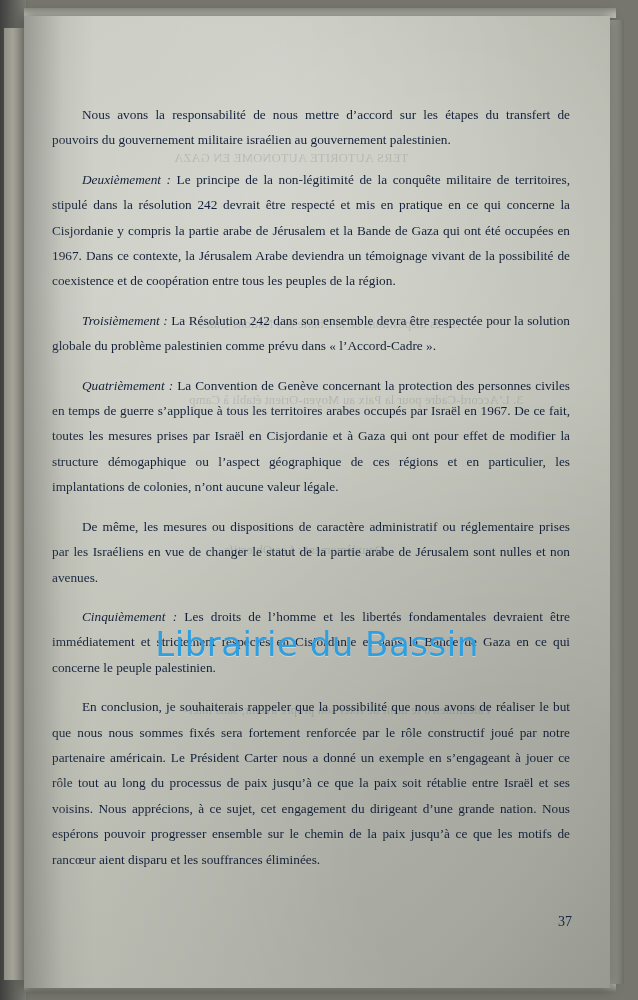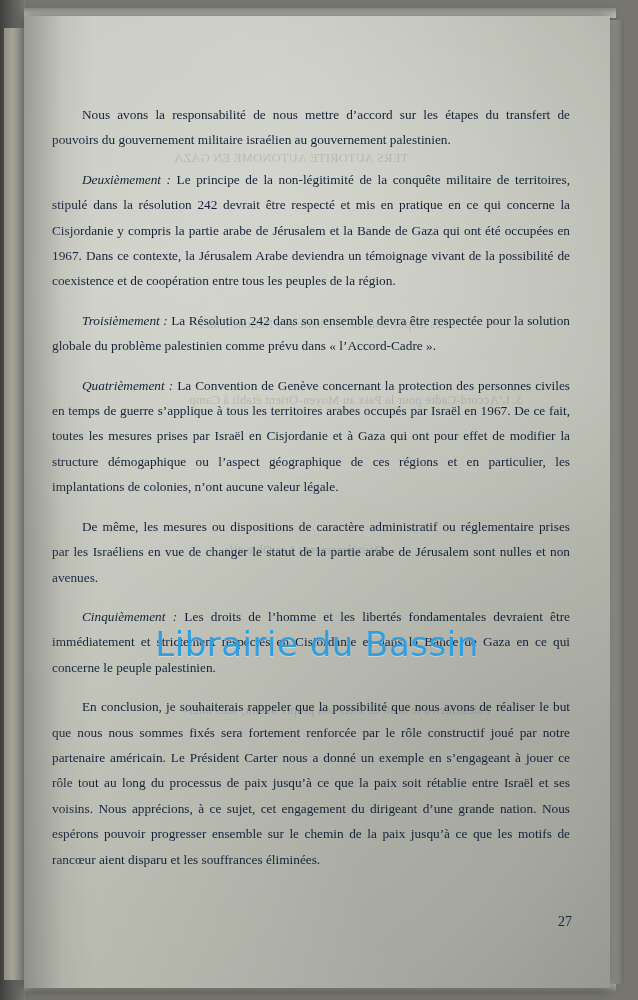--- a/index.html
+++ b/index.html
@@ -198,16 +198,16 @@
       <p class="para"><span>Nous avons la responsabilité de nous mettre d’accord sur les étapes du transfert de pouvoirs du gouvernement militaire israélien au gouvernement palestinien.</span></p>
       <p class="para"><span class="lead">Deuxièmement :</span><span> Le principe de la non-légitimité de la conquête militaire de territoires, stipulé dans la résolution 242 devrait être respecté et mis en pratique en ce qui concerne la Cisjordanie y compris la partie arabe de Jérusalem et la Bande de Gaza qui ont été occupées en 1967. Dans ce contexte, la Jérusalem Arabe deviendra un témoignage vivant de la possibilité de coexistence et de coopération entre tous les peuples de la région.</span></p>
       <p class="para"><span class="lead">Troisièmement :</span><span> La Résolution 242 dans son ensemble devra être respectée pour la solution globale du problème palestinien comme prévu dans « l’Accord-Cadre ».</span></p>
       <p class="para"><span class="lead">Quatrièmement :</span><span> La Convention de Genève concernant la protection des personnes civiles en temps de guerre s’applique à tous les territoires arabes occupés par Israël en 1967. De ce fait, toutes les mesures prises par Israël en Cisjordanie et à Gaza qui ont pour effet de modifier la structure démogaphique ou l’aspect géographique de ces régions et en particulier, les implantations de colonies, n’ont aucune valeur légale.</span></p>
       <p class="para"><span>De même, les mesures ou dispositions de caractère administratif ou réglementaire prises par les Israéliens en vue de changer le statut de la partie arabe de Jérusalem sont nulles et non avenues.</span></p>
       <p class="para"><span class="lead">Cinquièmement :</span><span> Les droits de l’homme et les libertés fondamentales devraient être immédiatement et strictement respectés en Cisjordanie et dans la Bande de Gaza en ce qui concerne le peuple palestinien.</span></p>
       <p class="para"><span>En conclusion, je souhaiterais rappeler que la possibilité que nous avons de réaliser le but que nous nous sommes fixés sera fortement renforcée par le rôle constructif joué par notre partenaire américain. Le Président Carter nous a donné un exemple en s’engageant à jouer ce rôle tout au long du processus de paix jusqu’à ce que la paix soit rétablie entre Israël et ses voisins. Nous apprécions, à ce sujet, cet engagement du dirigeant d’une grande nation. Nous espérons pouvoir progresser ensemble sur le chemin de la paix jusqu’à ce que les motifs de rancœur aient disparu et les souffrances éliminées.</span></p>
     </div>
 
     <div class="watermark">Librairie du Bassin</div>
-    <div class="folio">27</div>
+    <div class="folio">37</div>
     <div class="gutter-shade"></div>
   </div>
 </div>
 
 </body></html>

